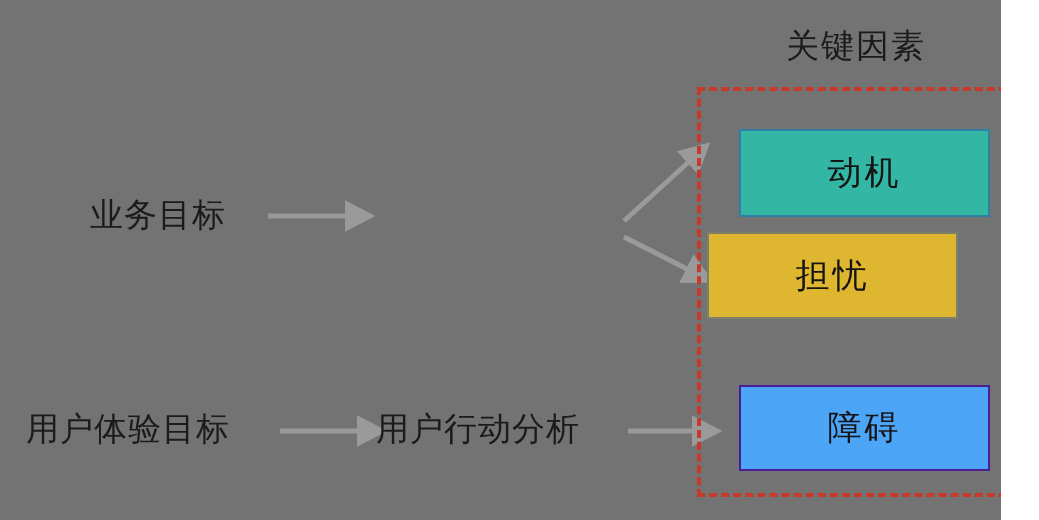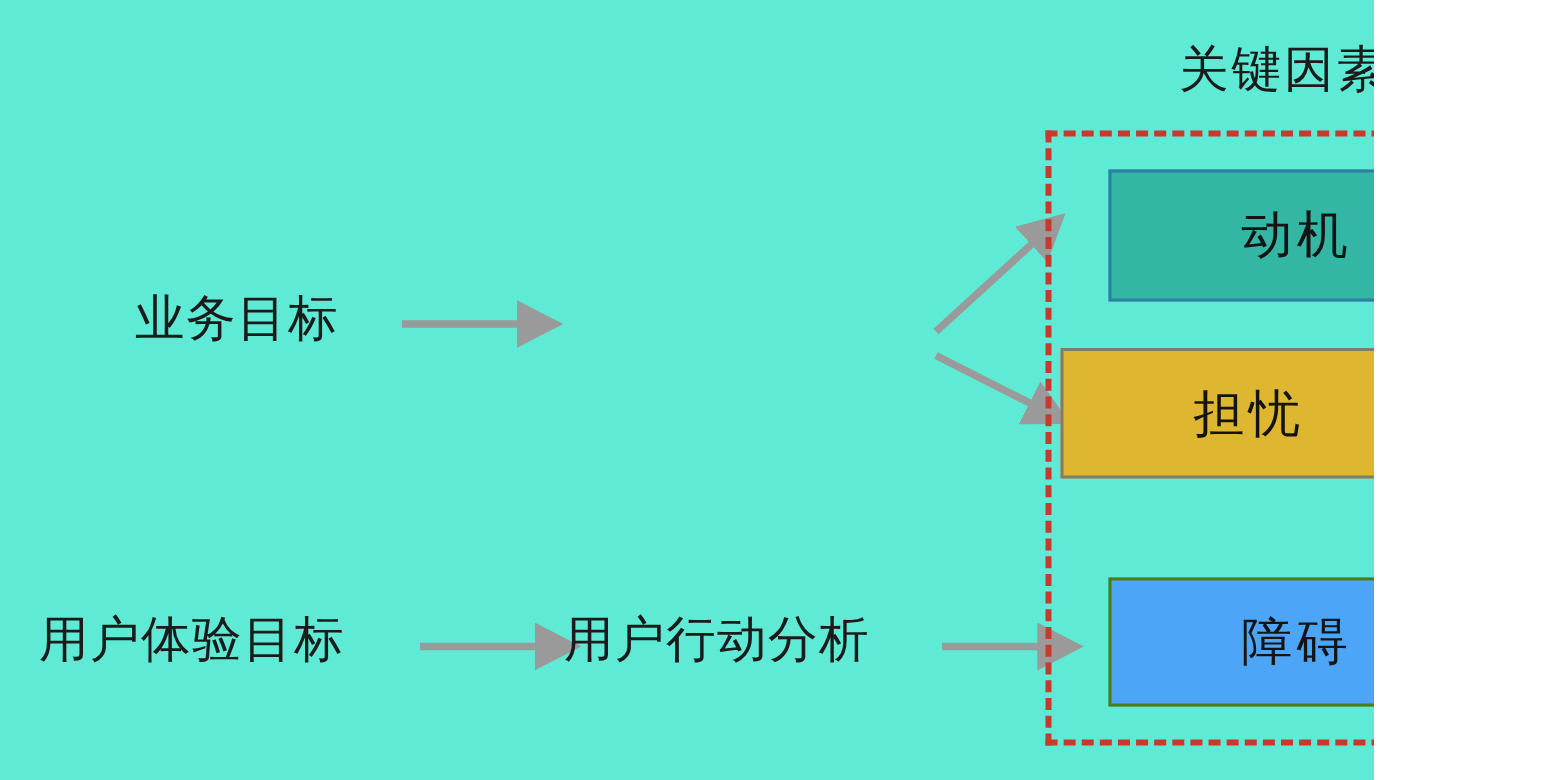--- a/index.html
+++ b/index.html
@@ -5,25 +5,24 @@
   html, body {
     margin: 0;
     padding: 0;
     background: #ffffff;
   }
   body {
     font-family: "Liberation Sans", "DejaVu Sans", sans-serif;
   }
   #canvas {
     position: relative;
-    width: 916px;
+    width: 1001px;
     height: 520px;
-    background: #5eead4;
+    background: #737373;
     overflow: hidden;
-    font-family: Liberation Mono, monospace;
   }
   .label {
     position: absolute;
     color: #1b1b1b;
     font-size: 33px;
     line-height: 1;
     letter-spacing: 1px;
     white-space: nowrap;
     font-weight: 400;
   }
@@ -51,41 +50,41 @@
     box-sizing: border-box;
     display: flex;
     align-items: center;
     justify-content: center;
     font-size: 34px;
     color: #141414;
     letter-spacing: 3px;
   }
   #box-motivation {
     left: 739px;
-    top: 113px;
+    top: 129px;
     width: 251px;
     height: 88px;
     background: #33b7a4;
     border: 2px solid #2d7fa6;
   }
   #box-worry {
     left: 707px;
     top: 232px;
     width: 251px;
     height: 87px;
     background: #dfb630;
     border: 2px solid #7d7f6b;
   }
   #box-obstacle {
     left: 739px;
     top: 385px;
     width: 251px;
     height: 86px;
     background: #4da5f7;
-    border: 2px solid #4d7c0f;
+    border: 2px solid #4c1d95;
   }
   .svg-layer {
     position: absolute;
     left: 0;
     top: 0;
     width: 1039px;
     height: 520px;
     pointer-events: none;
   }
 </style>

